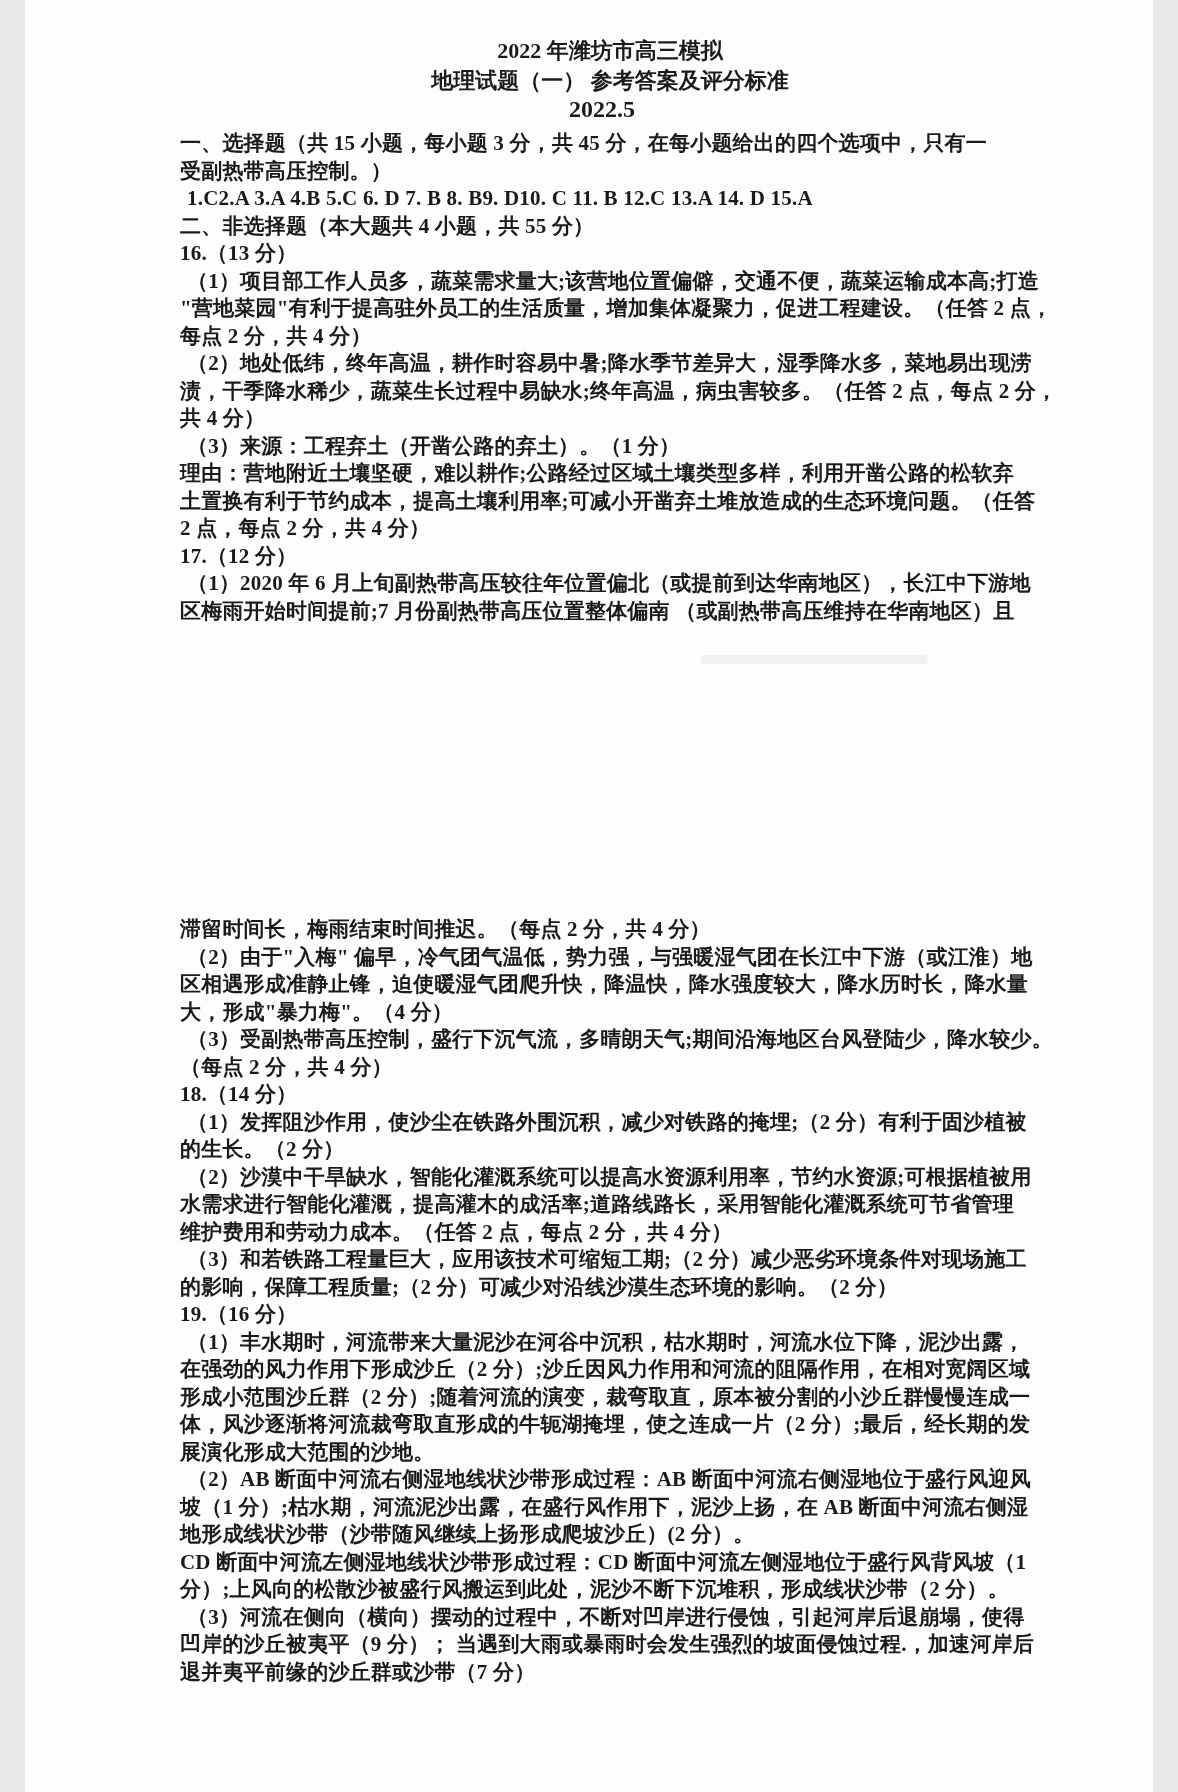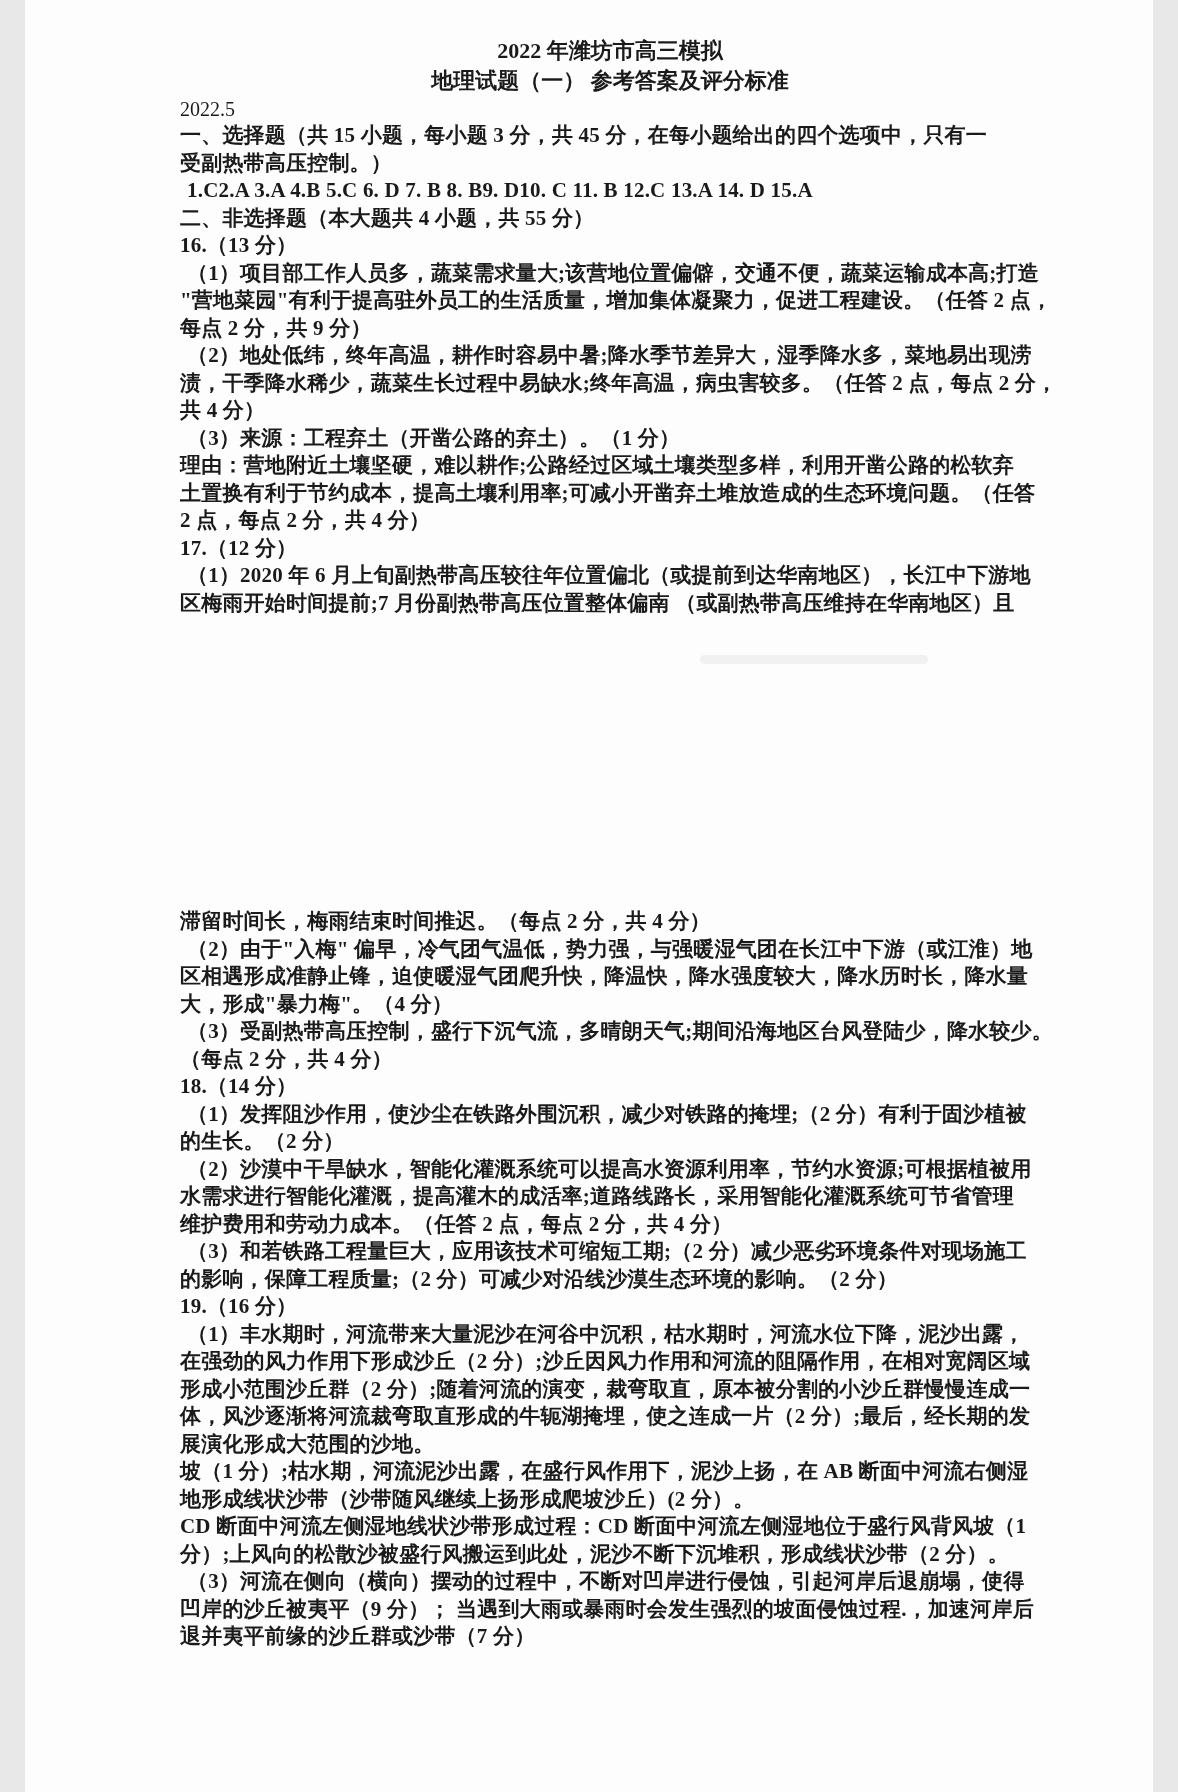--- a/index.html
+++ b/index.html
@@ -24,29 +24,29 @@
     width: 860px;
   }
   .title-line {
     text-align: center;
     font-size: 22px;
     line-height: 30px;
     font-weight: 700;
     white-space: nowrap;
   }
   .date-line {
-    text-align: left;
+    text-align: center;
     padding-right: 16px;
-    font-size: 20px;
+    font-size: 24px;
     line-height: 26px;
-    font-weight: 400;
+    font-weight: 700;
     white-space: nowrap;
   }
   .doc-body {
-    margin-top: 0;
+    margin-top: 8px;
   }
   .line {
     font-size: 21px;
     line-height: 27.5px;
     font-weight: 600;
     white-space: nowrap;
     letter-spacing: 0.2px;
   }
   .line.heading {
     font-weight: 700;
@@ -75,21 +75,21 @@
     <div class="title-line">地理试题（一） 参考答案及评分标准</div>
     <div class="date-line">2022.5</div>
     <div class="doc-body" id="doc-body">
         <div class="line heading">一、选择题（共 15 小题，每小题 3 分，共 45 分，在每小题给出的四个选项中，只有一</div>
         <div class="line heading">受副热带高压控制。）</div>
         <div class="line heading indent">1.C2.A 3.A 4.B 5.C 6. D 7. B 8. B9. D10. C 11. B 12.C 13.A 14. D 15.A</div>
         <div class="line heading">二、非选择题（本大题共 4 小题，共 55 分）</div>
         <div class="line heading">16.（13 分）</div>
         <div class="line indent">（1）项目部工作人员多，蔬菜需求量大;该营地位置偏僻，交通不便，蔬菜运输成本高;打造</div>
         <div class="line">"营地菜园"有利于提高驻外员工的生活质量，增加集体凝聚力，促进工程建设。（任答 2 点，</div>
-        <div class="line">每点 2 分，共 9 分）</div>
+        <div class="line">每点 2 分，共 4 分）</div>
         <div class="line indent">（2）地处低纬，终年高温，耕作时容易中暑;降水季节差异大，湿季降水多，菜地易出现涝</div>
         <div class="line">渍，干季降水稀少，蔬菜生长过程中易缺水;终年高温，病虫害较多。（任答 2 点，每点 2 分，</div>
         <div class="line">共 4 分）</div>
         <div class="line indent">（3）来源：工程弃土（开凿公路的弃土）。（1 分）</div>
         <div class="line">理由：营地附近土壤坚硬，难以耕作;公路经过区域土壤类型多样，利用开凿公路的松软弃</div>
         <div class="line">土置换有利于节约成本，提高土壤利用率;可减小开凿弃土堆放造成的生态环境问题。（任答</div>
         <div class="line">2 点，每点 2 分，共 4 分）</div>
         <div class="line heading">17.（12 分）</div>
         <div class="line indent">（1）2020 年 6 月上旬副热带高压较往年位置偏北（或提前到达华南地区），长江中下游地</div>
         <div class="line">区梅雨开始时间提前;7 月份副热带高压位置整体偏南 （或副热带高压维持在华南地区）且</div>
@@ -106,20 +106,21 @@
         <div class="line">水需求进行智能化灌溉，提高灌木的成活率;道路线路长，采用智能化灌溉系统可节省管理</div>
         <div class="line">维护费用和劳动力成本。（任答 2 点，每点 2 分，共 4 分）</div>
         <div class="line indent">（3）和若铁路工程量巨大，应用该技术可缩短工期;（2 分）减少恶劣环境条件对现场施工</div>
         <div class="line">的影响，保障工程质量;（2 分）可减少对沿线沙漠生态环境的影响。（2 分）</div>
         <div class="line heading">19.（16 分）</div>
         <div class="line indent">（1）丰水期时，河流带来大量泥沙在河谷中沉积，枯水期时，河流水位下降，泥沙出露，</div>
         <div class="line">在强劲的风力作用下形成沙丘（2 分）;沙丘因风力作用和河流的阻隔作用，在相对宽阔区域</div>
         <div class="line">形成小范围沙丘群（2 分）;随着河流的演变，裁弯取直，原本被分割的小沙丘群慢慢连成一</div>
         <div class="line">体，风沙逐渐将河流裁弯取直形成的牛轭湖掩埋，使之连成一片（2 分）;最后，经长期的发</div>
         <div class="line">展演化形成大范围的沙地。</div>
+        <div class="line indent">（2）AB 断面中河流右侧湿地线状沙带形成过程：AB 断面中河流右侧湿地位于盛行风迎风</div>
         <div class="line">坡（1 分）;枯水期，河流泥沙出露，在盛行风作用下，泥沙上扬，在 AB 断面中河流右侧湿</div>
         <div class="line">地形成线状沙带（沙带随风继续上扬形成爬坡沙丘）(2 分）。</div>
         <div class="line">CD 断面中河流左侧湿地线状沙带形成过程：CD 断面中河流左侧湿地位于盛行风背风坡（1</div>
         <div class="line">分）;上风向的松散沙被盛行风搬运到此处，泥沙不断下沉堆积，形成线状沙带（2 分）。</div>
         <div class="line indent">（3）河流在侧向（横向）摆动的过程中，不断对凹岸进行侵蚀，引起河岸后退崩塌，使得</div>
         <div class="line">凹岸的沙丘被夷平（9 分）； 当遇到大雨或暴雨时会发生强烈的坡面侵蚀过程.，加速河岸后</div>
         <div class="line">退并夷平前缘的沙丘群或沙带（7 分）</div>
       </div>
   </div>
 </div>

